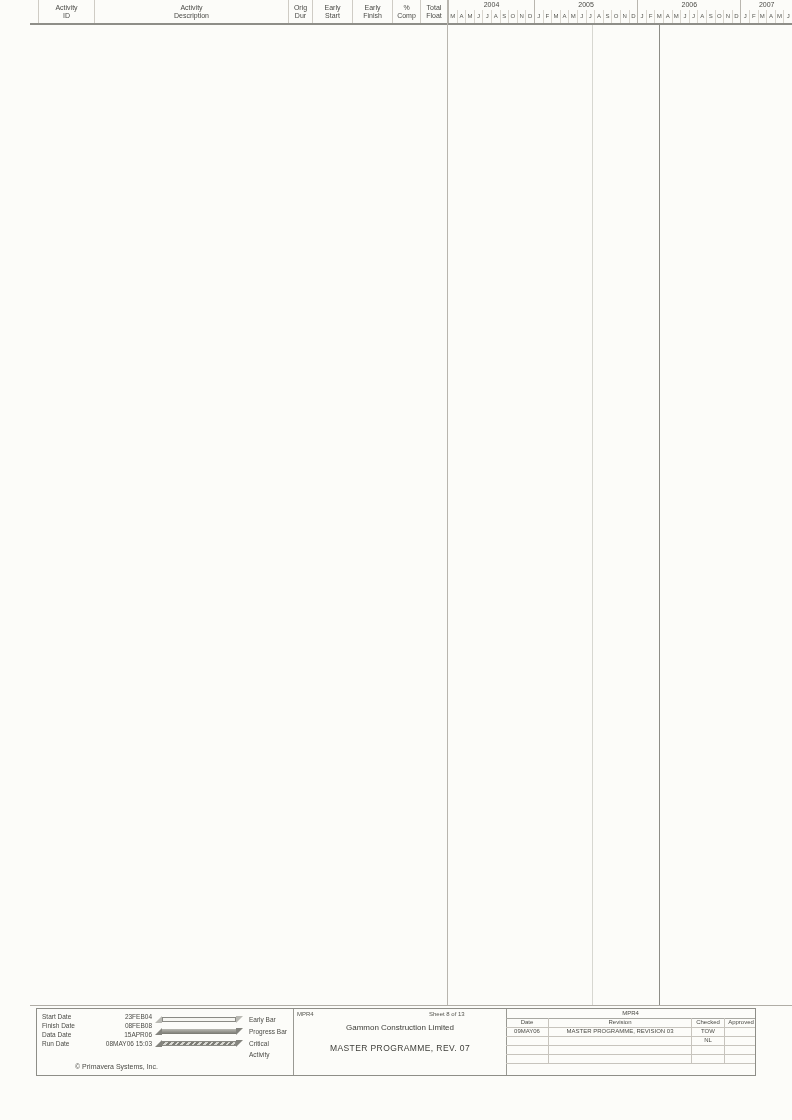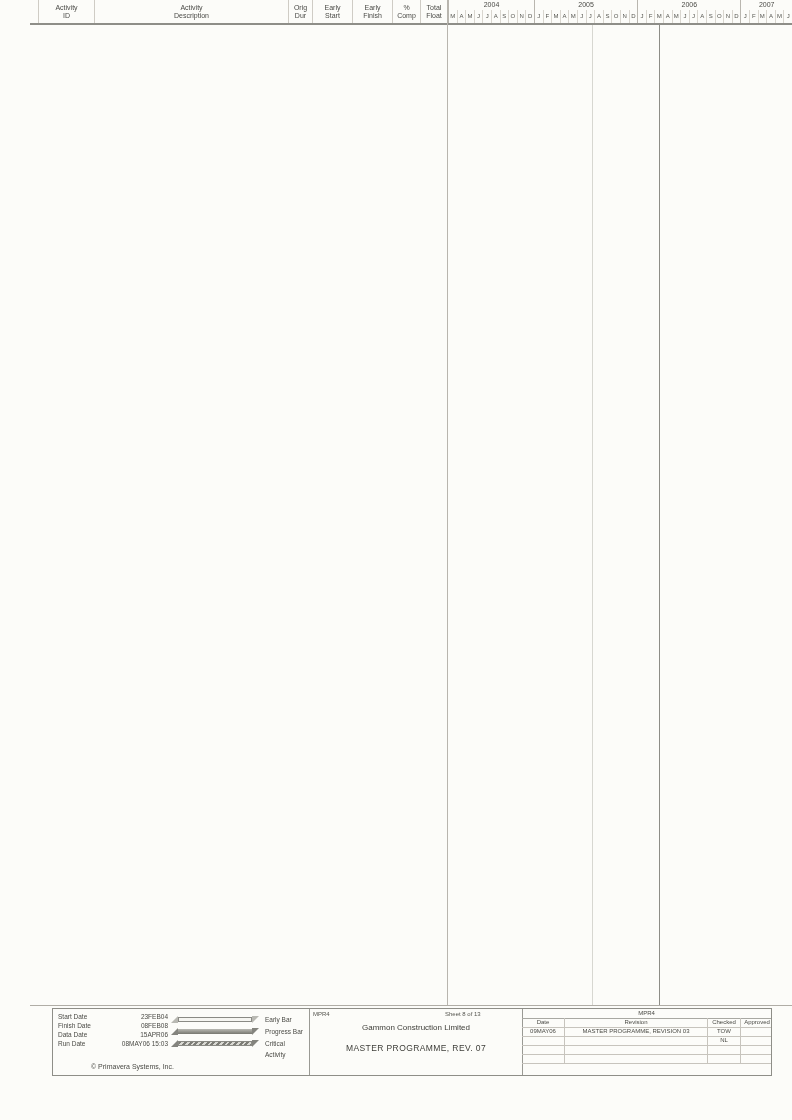--- a/index.html
+++ b/index.html
@@ -19,21 +19,21 @@
   .mr{display:flex;height:13px;}
   .mc{flex:1;text-align:center;font-size:6px;line-height:13px;color:#55554f;border-left:1px solid #d9d6cf;}
   .mc:first-child{border-left:none;}
   
   .vline{position:absolute;top:25px;height:980px;width:1px;}
   #ddline{left:659px;background:#8d8d87;}
   #crease{left:592px;background:#d7d7d1;}
   #chartl{left:447px;top:0;height:1005px;background:#b8b5ae;position:absolute;width:1px;}
   #botline{position:absolute;left:30px;top:1005px;width:762px;height:1px;background:#b0ada6;}
   
-  #foot{position:absolute;left:36px;top:1008px;width:720px;height:68px;border:1px solid #8e8e88;box-sizing:border-box;background:#fcfcf9;margin-left:16px;}
+  #foot{position:absolute;left:36px;top:1008px;width:720px;height:68px;border:1px solid #8e8e88;box-sizing:border-box;background:#fcfcf9;}
   .fdiv{position:absolute;top:0;bottom:0;width:1px;background:#9a9a94;}
   #fd1{left:256px;}#fd2{left:469px;}
   .drow{position:absolute;left:5px;width:110px;height:9px;font-size:6.5px;color:#4a4a45;}
   .drow .dv{position:absolute;right:0;}
   .lrow{position:absolute;left:118px;width:135px;height:11px;font-size:6.5px;color:#4a4a45;}
   .lsamp{position:absolute;left:0;top:2px;width:88px;height:7px;}
   .lsamp .lb{position:absolute;left:7px;right:7px;top:1px;height:5px;box-sizing:border-box;}
   .lsamp.early .lb{background:#f6f6f2;border:1px solid #8a8a84;}
   .lsamp.progress .lb{background:linear-gradient(#b9b9b3,#77776f);}
   .lsamp.critical .lb{background:repeating-linear-gradient(135deg,#7d7d77 0 2px,#d9d9d3 2px 4px);border:1px solid #8a8a84;}

